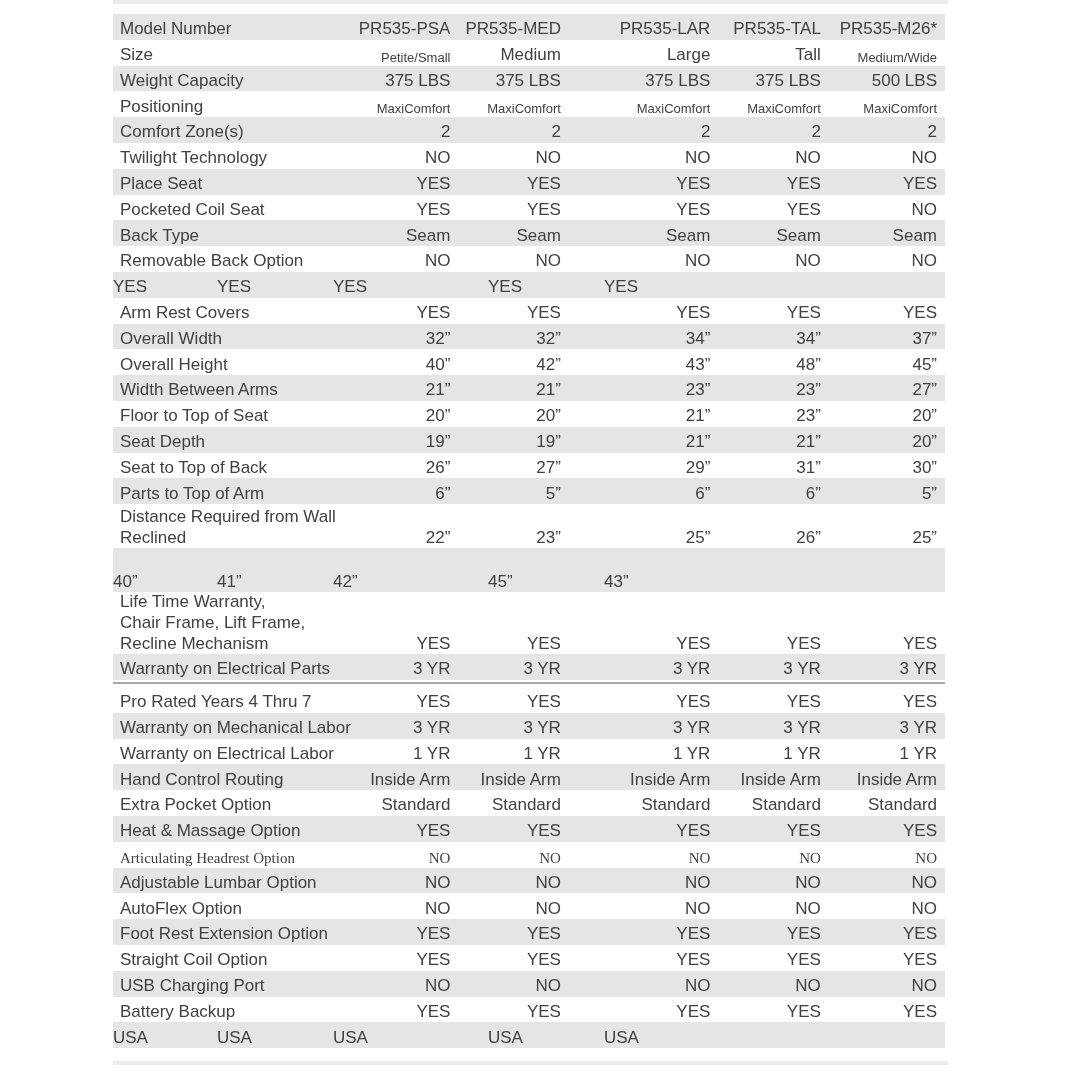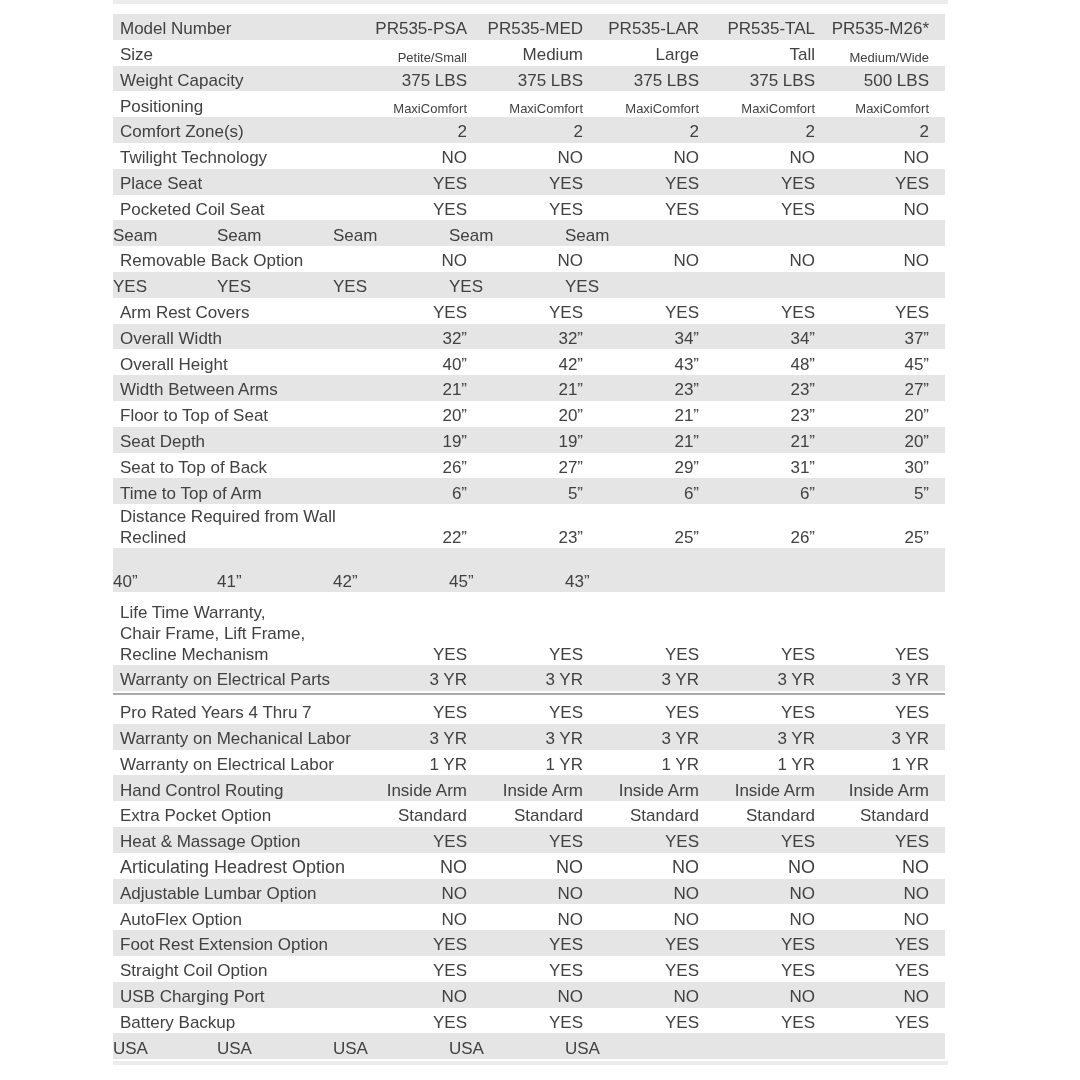--- a/index.html
+++ b/index.html
@@ -35,44 +35,44 @@
     color: var(--text, #414042);
     font-size: 17px;
   }
   .row {
     display: flex;
     align-items: flex-end;
     height: 25.8px;
     box-sizing: border-box;
   }
   .row.lines-2 { height: 44px; }
-  .row.lines-3 { height: 73px; }
+  .row.lines-3 { height: 62px; }
   .row.shaded { background: var(--stripe, #e5e5e5); }
-  .row.large { font-size: 18px; }
+  .row.large { font-size: 15px; font-family: Liberation Serif, serif; }
 
   .cell {
     box-sizing: border-box;
     overflow: hidden;
     line-height: 1.21;
   }
   .cell.label {
     width: 250px;
     padding-left: 7px;
     text-align: left;
     white-space: pre-line;
   }
   .cell.val {
     text-align: right;
     white-space: nowrap;
   }
   .row > .val:nth-child(2) { width: 104px; }
   .row > .val:nth-child(3) { width: 116px; }
-  .row > .val:nth-child(4) { width: 116px; }
+  .row > .val:nth-child(4) { width: 116px; margin-left: 39px; }
   .row > .val:nth-child(5) { width: 116px; }
-  .row > .val:nth-child(6) { width: 130px; padding-right: 16px; }
+  .row > .val:nth-child(6) { width: 130px; padding-right: 8px; }
   .cell.val.condensed { font-size: 13px; }
 
   .section-divider {
     height: 7px;
     background: linear-gradient(
       to bottom,
       #ffffff 0px, #ffffff 2px,
       var(--divider, #a9a9a9) 2px, var(--divider, #a9a9a9) 4px,
       #ffffff 4px, #ffffff 7px
     );
@@ -142,20 +142,21 @@
       </div>
       <div class="row lines-1">
     <div class="cell label">Pocketed Coil Seat</div>
   <div class="cell val">YES</div>
         <div class="cell val">YES</div>
         <div class="cell val">YES</div>
         <div class="cell val">YES</div>
         <div class="cell val">NO</div>
       </div>
       <div class="row shaded lines-1">
+    <div class="cell label">Back Type</div>
   <div class="cell val">Seam</div>
         <div class="cell val">Seam</div>
         <div class="cell val">Seam</div>
         <div class="cell val">Seam</div>
         <div class="cell val">Seam</div>
       </div>
       <div class="row lines-1">
     <div class="cell label">Removable Back Option</div>
   <div class="cell val">NO</div>
         <div class="cell val">NO</div>
@@ -220,21 +221,21 @@
       </div>
       <div class="row lines-1">
     <div class="cell label">Seat to Top of Back</div>
   <div class="cell val">26”</div>
         <div class="cell val">27”</div>
         <div class="cell val">29”</div>
         <div class="cell val">31”</div>
         <div class="cell val">30”</div>
       </div>
       <div class="row shaded lines-1">
-    <div class="cell label">Time to Top of Arm</div>
+    <div class="cell label">Parts to Top of Arm</div>
   <div class="cell val">6”</div>
         <div class="cell val">5”</div>
         <div class="cell val">6”</div>
         <div class="cell val">6”</div>
         <div class="cell val">5”</div>
       </div>
       <div class="row lines-2">
     <div class="cell label">Distance Required from Wall
 Reclined</div>
   <div class="cell val">22”</div>

